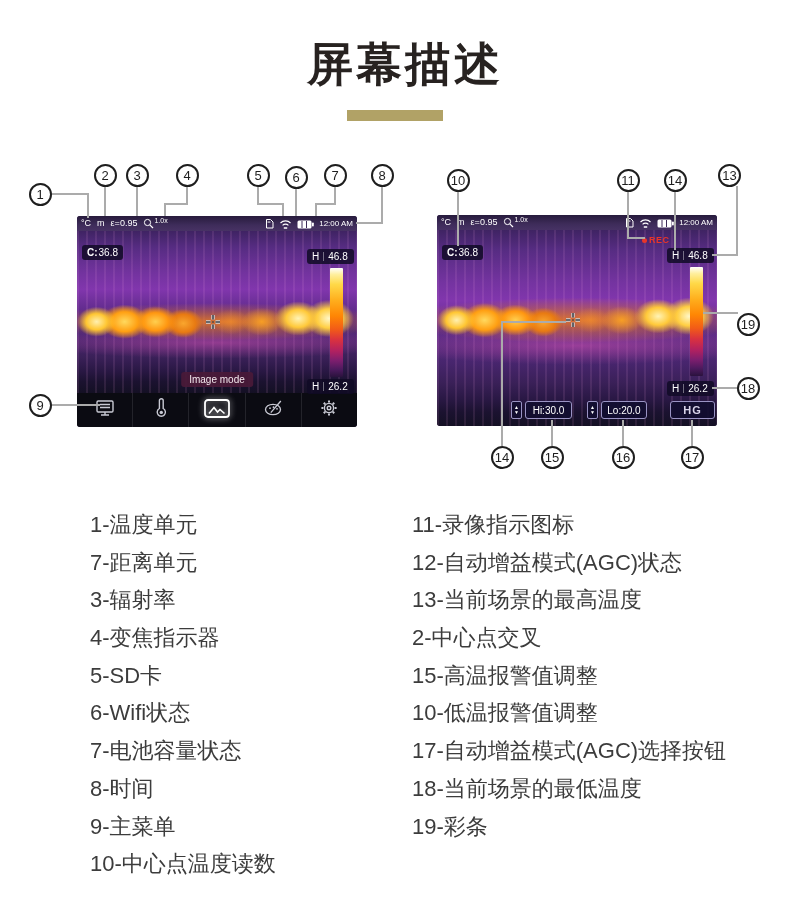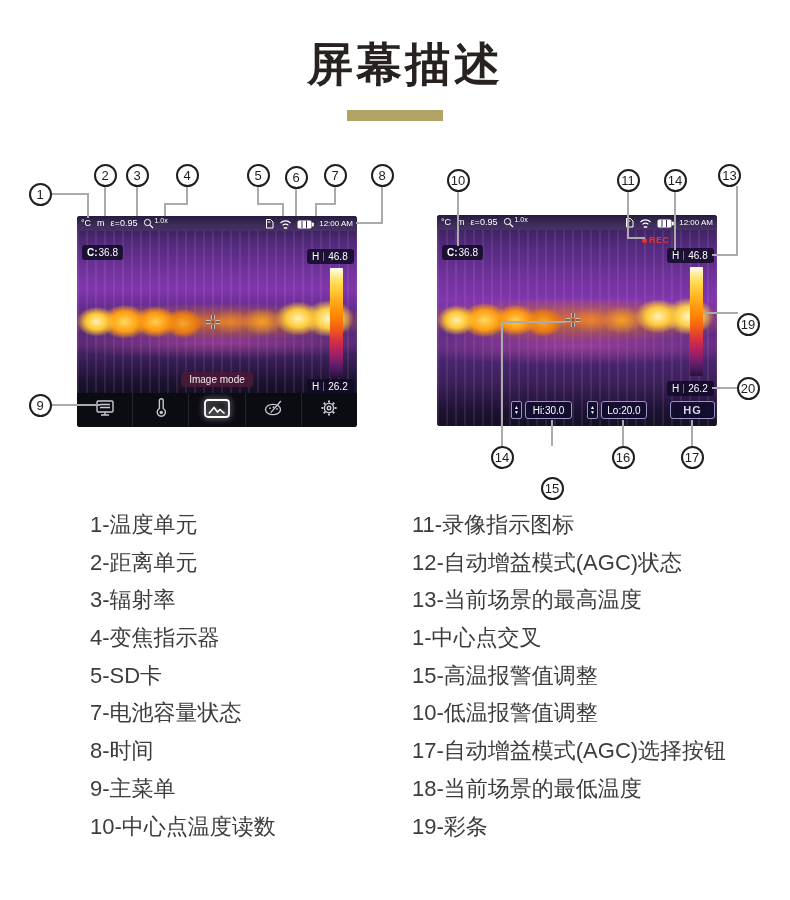--- a/index.html
+++ b/index.html
@@ -339,42 +339,43 @@
   <div class="callout" style="left:246.5px;top:163.5px;">5</div>
   <div class="callout" style="left:284.5px;top:165.5px;">6</div>
   <div class="callout" style="left:323.5px;top:163.5px;">7</div>
   <div class="callout" style="left:370.5px;top:163.5px;">8</div>
   <div class="callout" style="left:28.5px;top:393.5px;">9</div>
   <div class="callout" style="left:446.5px;top:168.5px;">10</div>
   <div class="callout" style="left:616.5px;top:168.5px;">11</div>
   <div class="callout" style="left:663.5px;top:168.5px;">14</div>
   <div class="callout" style="left:718px;top:163.5px;">13</div>
   <div class="callout" style="left:490.5px;top:445.5px;">14</div>
-  <div class="callout" style="left:540.5px;top:445.5px;margin-top:31px;">15</div>
+  <div class="callout" style="left:540.5px;top:445.5px;">15</div>
   <div class="callout" style="left:611.5px;top:445.5px;">16</div>
   <div class="callout" style="left:680.5px;top:445.5px;">17</div>
-  <div class="callout" style="left:736.5px;top:376.5px;">20</div>
+  <div class="callout" style="left:736.5px;top:376.5px;">18</div>
   <div class="callout" style="left:736.5px;top:301.5px;margin-top:11px;">19</div>
 
   <div class="legend-col" id="legend-left">
     <div class="li">1-温度单元</div>
-    <div class="li">2-距离单元</div>
+    <div class="li">7-距离单元</div>
     <div class="li">3-辐射率</div>
     <div class="li">4-变焦指示器</div>
     <div class="li">5-SD卡</div>
+    <div class="li">6-Wifi状态</div>
     <div class="li">7-电池容量状态</div>
     <div class="li">8-时间</div>
     <div class="li">9-主菜单</div>
     <div class="li">10-中心点温度读数</div>
   </div>
   <div class="legend-col" id="legend-right">
     <div class="li">11-录像指示图标</div>
     <div class="li">12-自动增益模式(AGC)状态</div>
     <div class="li">13-当前场景的最高温度</div>
-    <div class="li">1-中心点交叉</div>
+    <div class="li">2-中心点交叉</div>
     <div class="li">15-高温报警值调整</div>
     <div class="li">10-低温报警值调整</div>
     <div class="li">17-自动增益模式(AGC)选择按钮</div>
     <div class="li">18-当前场景的最低温度</div>
     <div class="li">19-彩条</div>
   </div>
 
 </div>
 
 </body></html>

